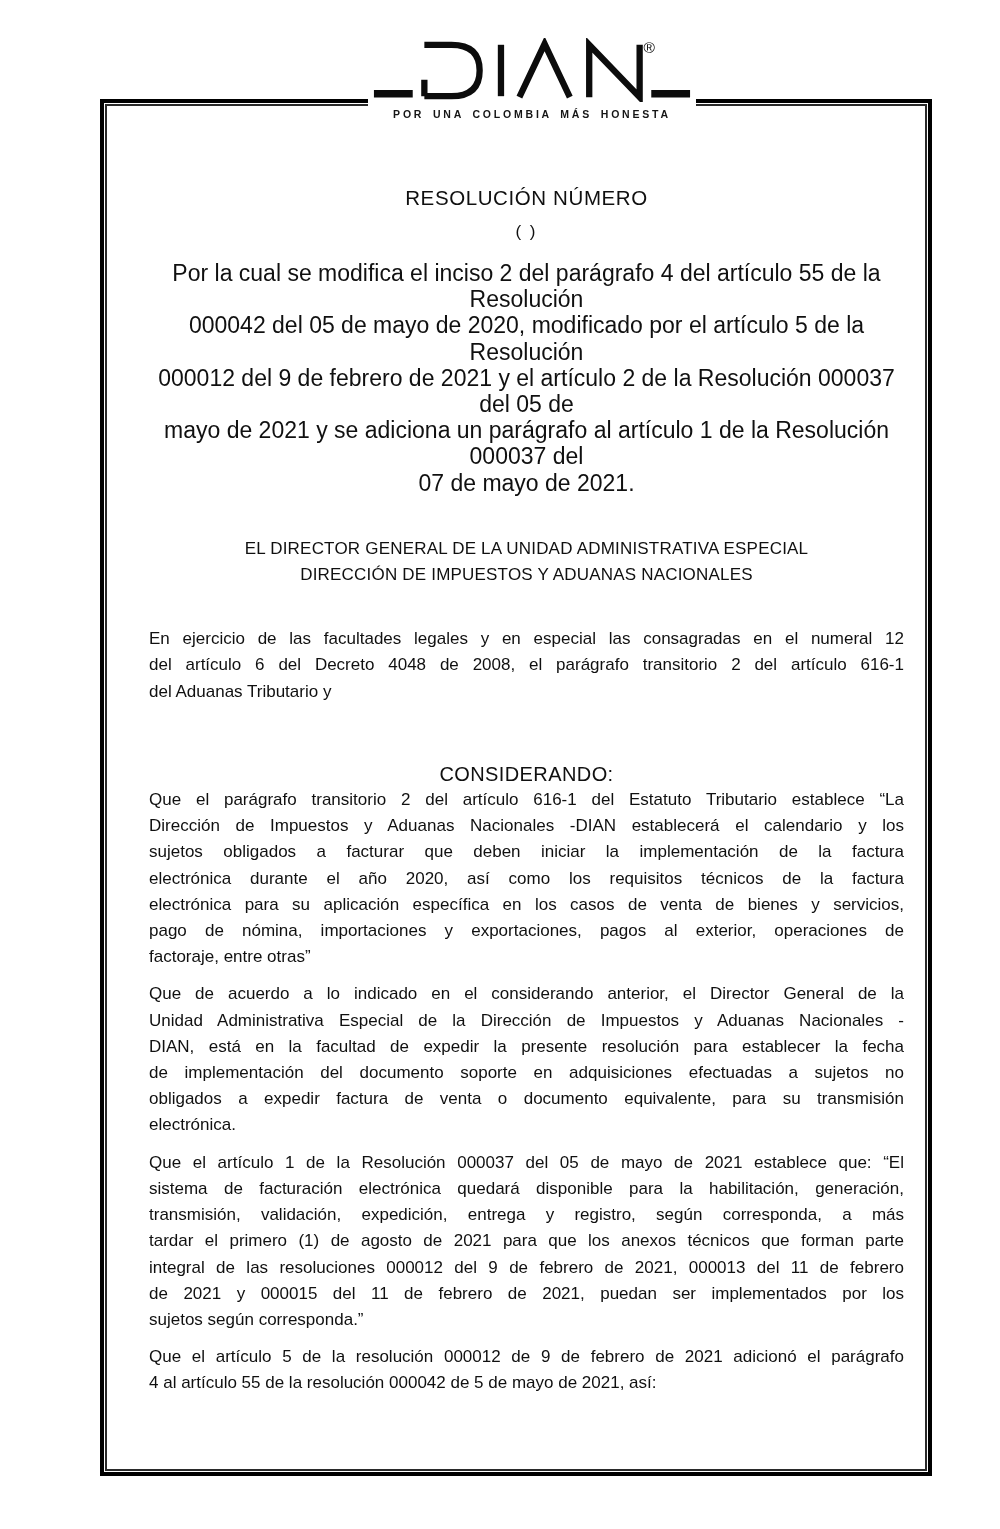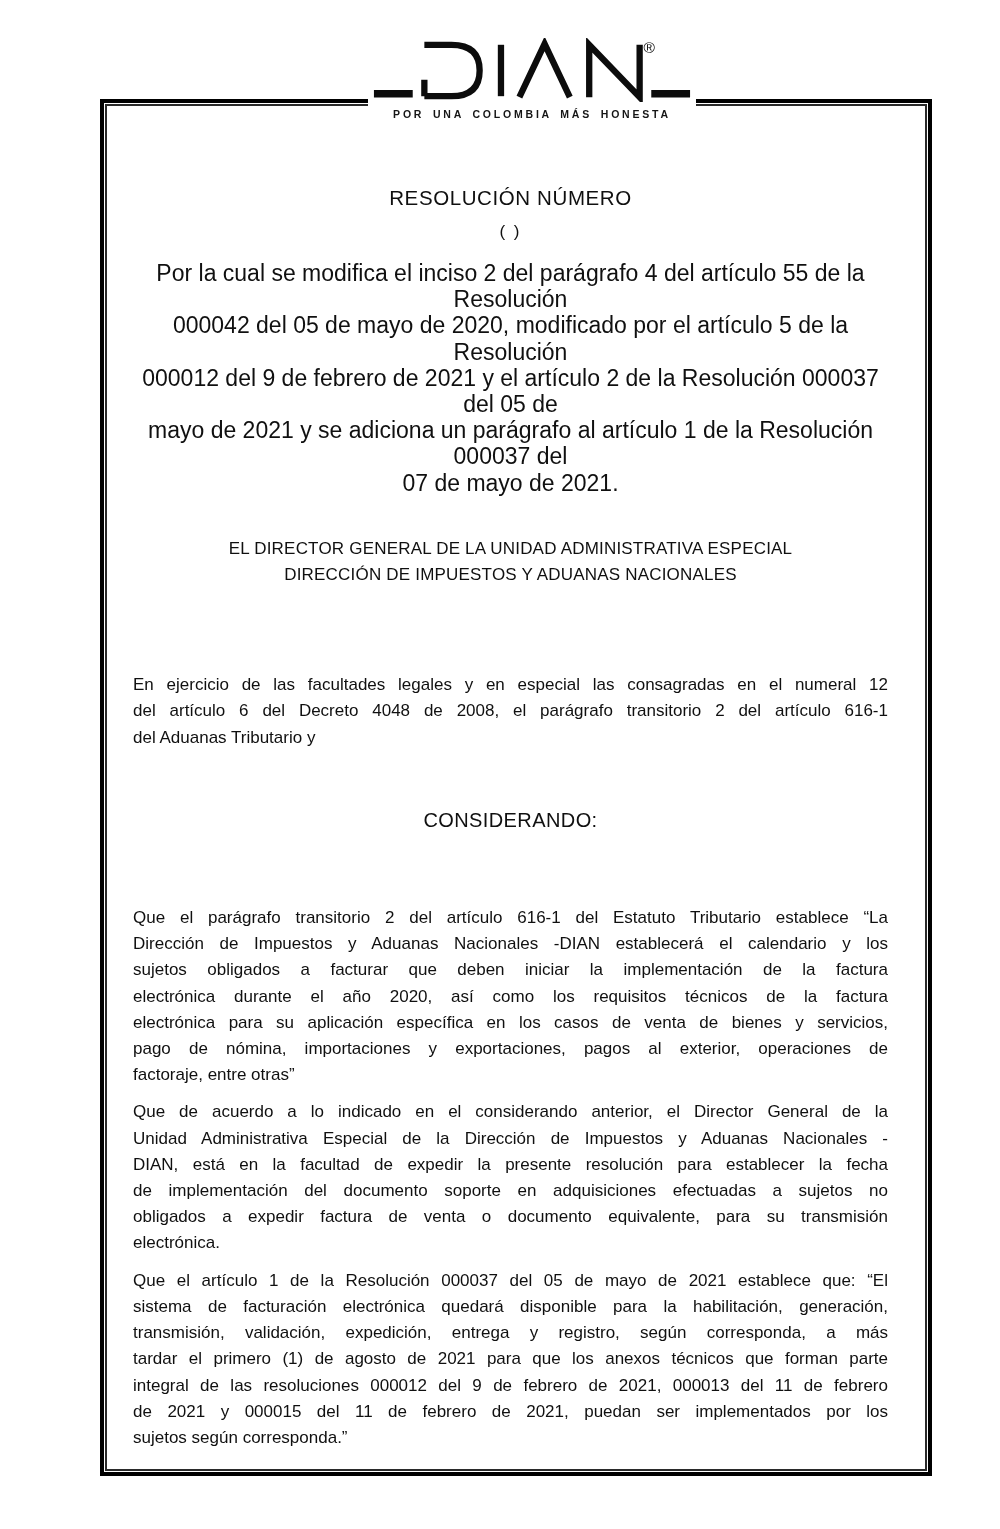--- a/index.html
+++ b/index.html
@@ -32,32 +32,32 @@
     font-size: 10.5px; font-weight: bold; letter-spacing: 2.8px; word-spacing: 3px;
     color: #151515; white-space: nowrap;
   }
   .sr-only {
     position: absolute; width: 1px; height: 1px; overflow: hidden;
     clip: rect(0 0 0 0); white-space: nowrap;
   }
 
   
   .content {
-    position: absolute; left: 133px; top: 186px; width: 755px; z-index: 2;
+    position: absolute; left: 149px; top: 186px; width: 755px; z-index: 2;
     font-size: 17px; line-height: 26.2px; color: #101010;
   }
   .doc-title {
     text-align: center; font-size: 20.5px; line-height: 24px; letter-spacing: 0.6px;
   }
   .paren { text-align: center; margin-top: 12px; font-size: 17px; line-height: 20px; letter-spacing: 2px; }
   .subject { margin-top: 18px; font-size: 23px; }
   .authority { margin-top: 40px; letter-spacing: 0.2px; }
-  .preamble { margin-top: 84px; }
+  .preamble { margin-top: 38px; }
   .considerando { margin-top: 56px; text-align: center; font-size: 20px; letter-spacing: 0.4px; }
-  .para-first { margin-top: 72px; }
+  .para-first { }
   .para { margin-top: 11px; }
 
   .cline { text-align: center; }
   .jline { text-align: justify; text-align-last: justify; }
   .jline.last { text-align-last: left; }
 </style>
 </head>
 <body>
 
 <div class="page">
@@ -131,15 +131,19 @@
     <div class="para">
         <div class="jline">Que el artículo 1 de la Resolución 000037 del 05 de mayo de 2021 establece que: “El</div>
         <div class="jline">sistema de facturación electrónica quedará disponible para la habilitación, generación,</div>
         <div class="jline">transmisión, validación, expedición, entrega y registro, según corresponda, a más</div>
         <div class="jline">tardar el primero (1) de agosto de 2021 para que los anexos técnicos que forman parte</div>
         <div class="jline">integral de las resoluciones 000012 del 9 de febrero de 2021, 000013 del 11 de febrero</div>
         <div class="jline">de 2021 y 000015 del 11 de febrero de 2021, puedan ser implementados por los</div>
         <div class="jline last">sujetos según corresponda.”</div>
       </div>
 
+    <div class="para">
+        <div class="jline">Que el artículo 5 de la resolución 000012 de 9 de febrero de 2021 adicionó el parágrafo</div>
+        <div class="jline last">4 al artículo 55 de la resolución 000042 de 5 de mayo de 2021, así:</div>
+      </div>
 
   </div>
 </div>
 
 </body></html>

